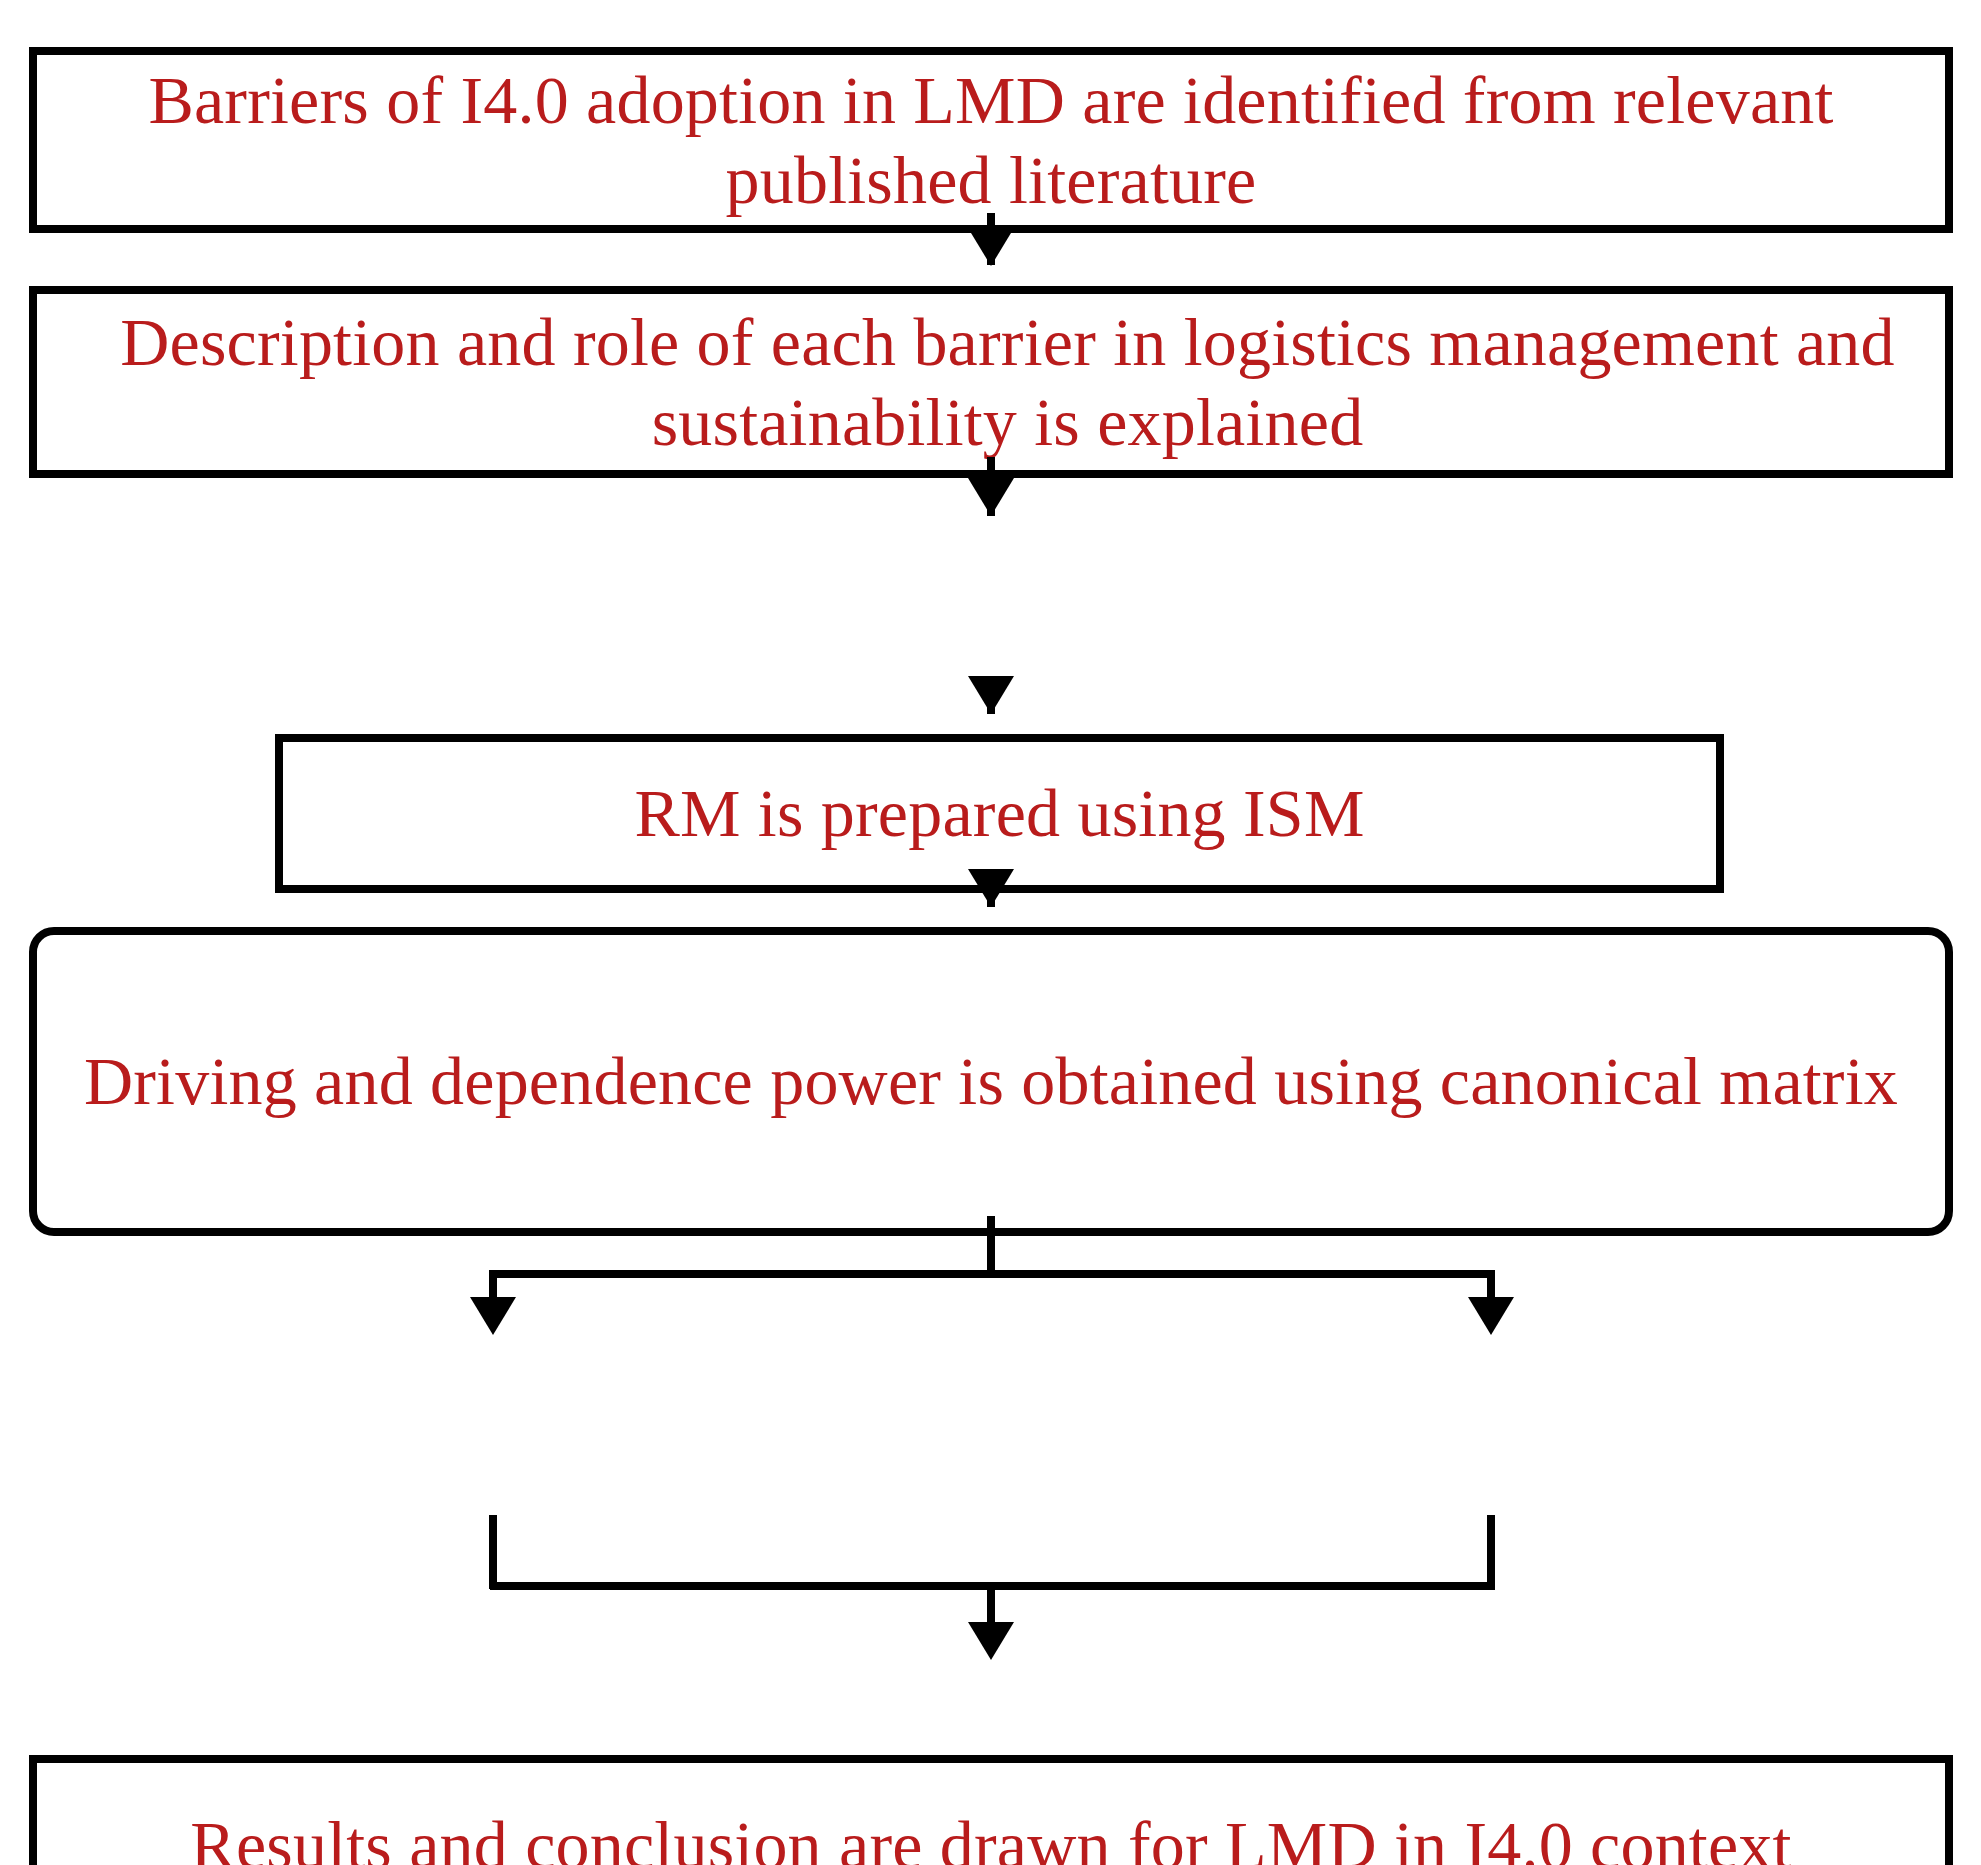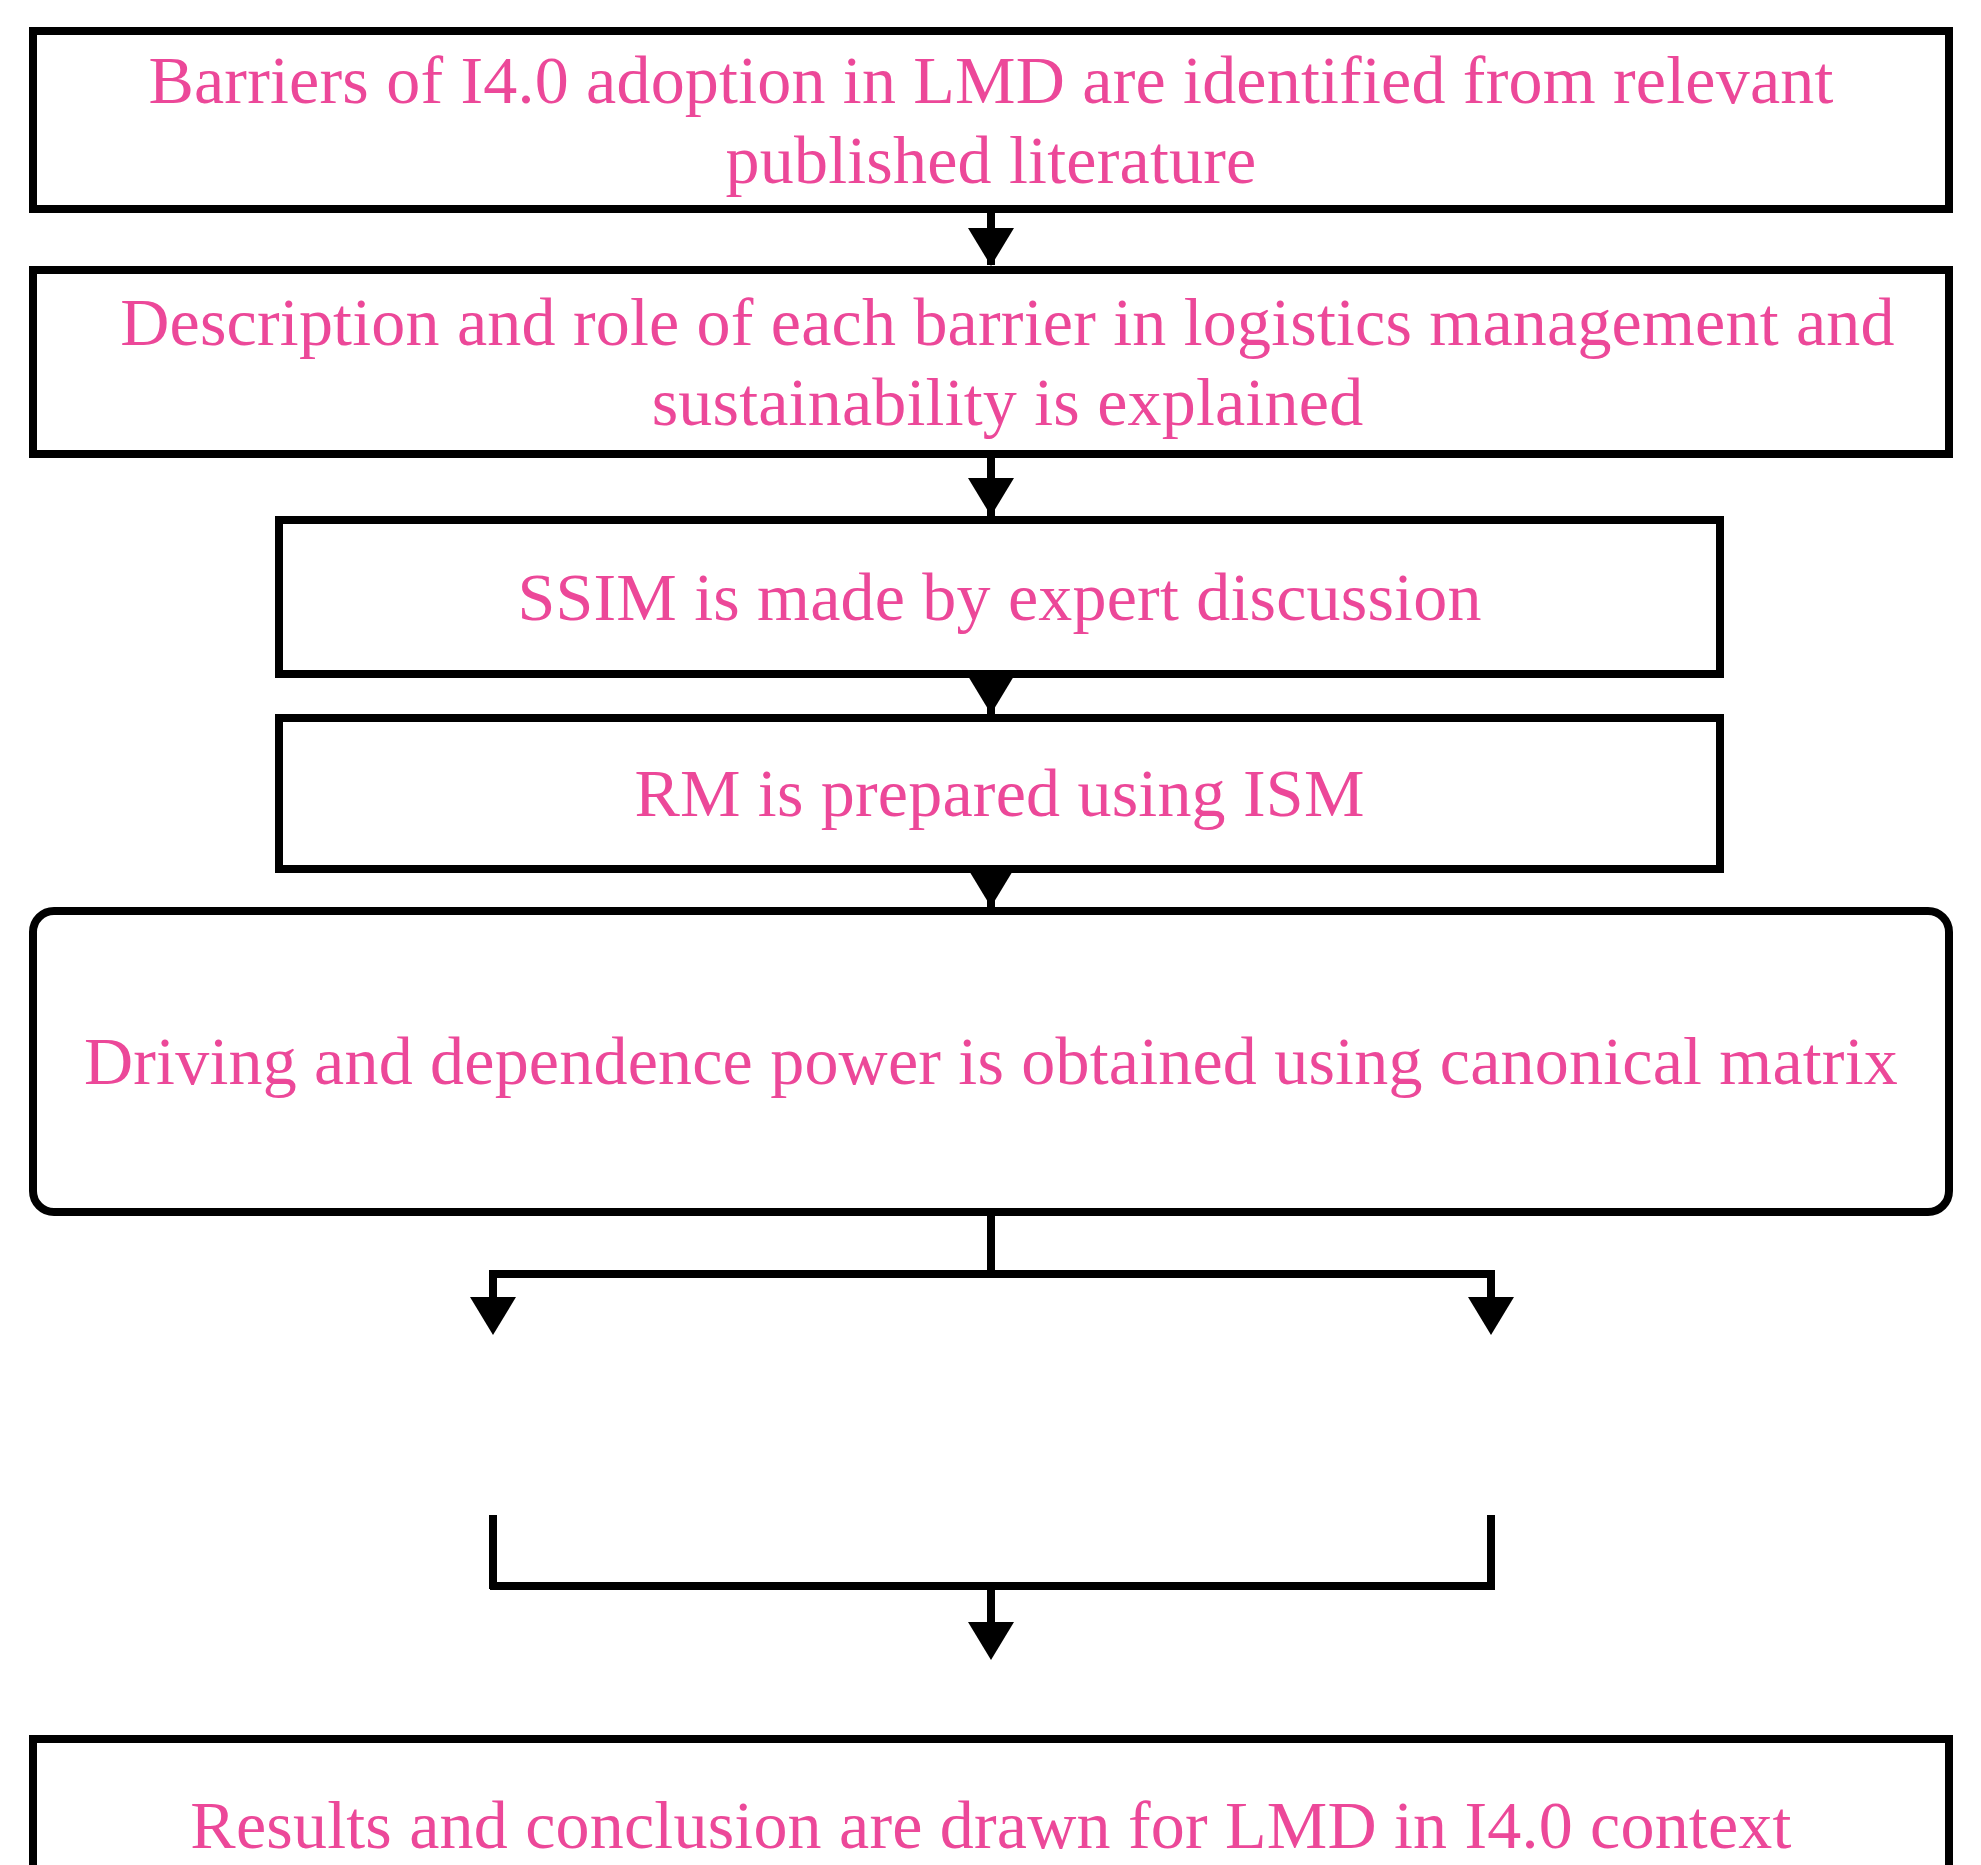--- a/index.html
+++ b/index.html
@@ -18,21 +18,22 @@
   }
   .node {
     position: absolute;
     box-sizing: border-box;
     border: 8px solid #000000;
     background: #ffffff;
     display: flex;
     align-items: center;
     justify-content: center;
     text-align: center;
-    color: #ec4899;
+    color: #b91c1c;
+    margin-top: 20px;
   }
   .node .label {
     display: block;
     width: 100%;
     padding: 0 23.4px;
     font-size: 68px;
     line-height: 1.18;
     letter-spacing: 0.2px;
     white-space: pre-line;
   }
@@ -107,23 +108,20 @@
 <div id="canvas">
 
   <div class="node" id="n-barriers">
     <span class="label">Barriers of I4.0 adoption in LMD are identified from relevant published literature</span>
   </div>
 
   <div class="node" id="n-description">
     <span class="label">Description and role of each barrier in logistics management and sustainability is explained</span>
   </div>
 
-  <div class="node" id="n-ssim">
-    <span class="label">SSIM is made by expert discussion</span>
-  </div>
 
   <div class="node" id="n-rm">
     <span class="label">RM is prepared using ISM</span>
   </div>
 
   <div class="node" id="n-driving">
     <span class="label">Driving and dependence power is obtained using canonical matrix</span>
   </div>
 
 

